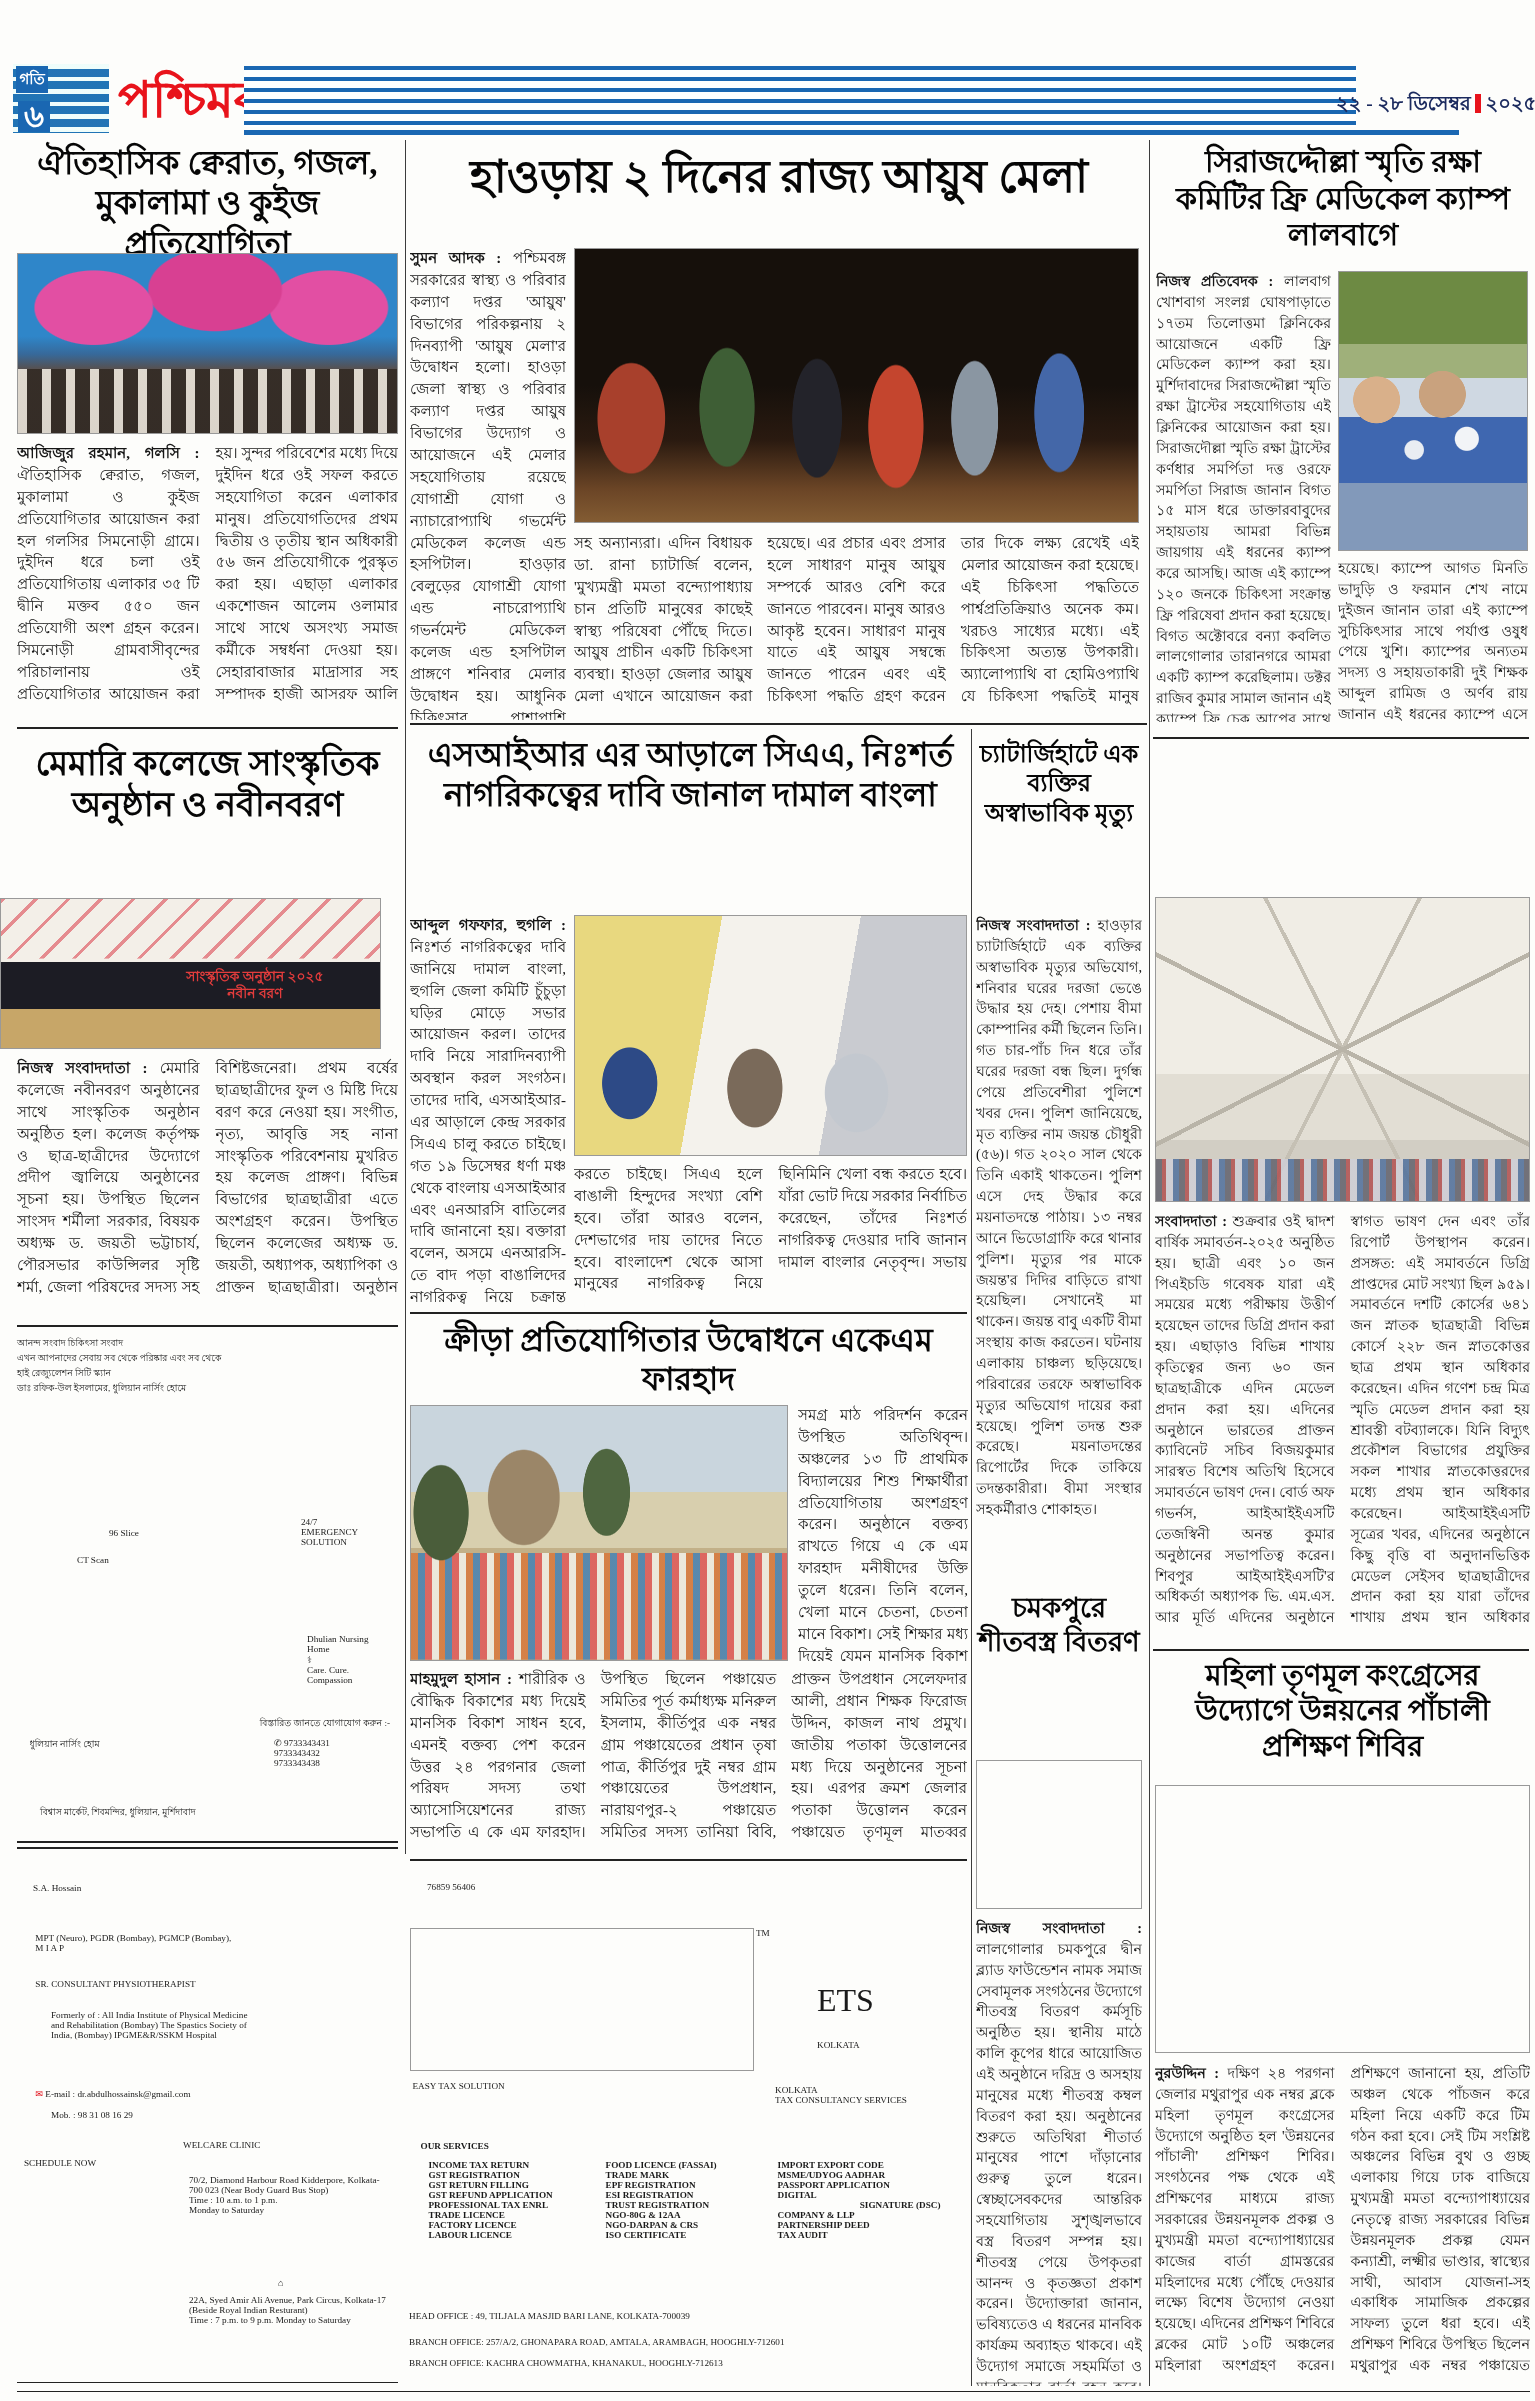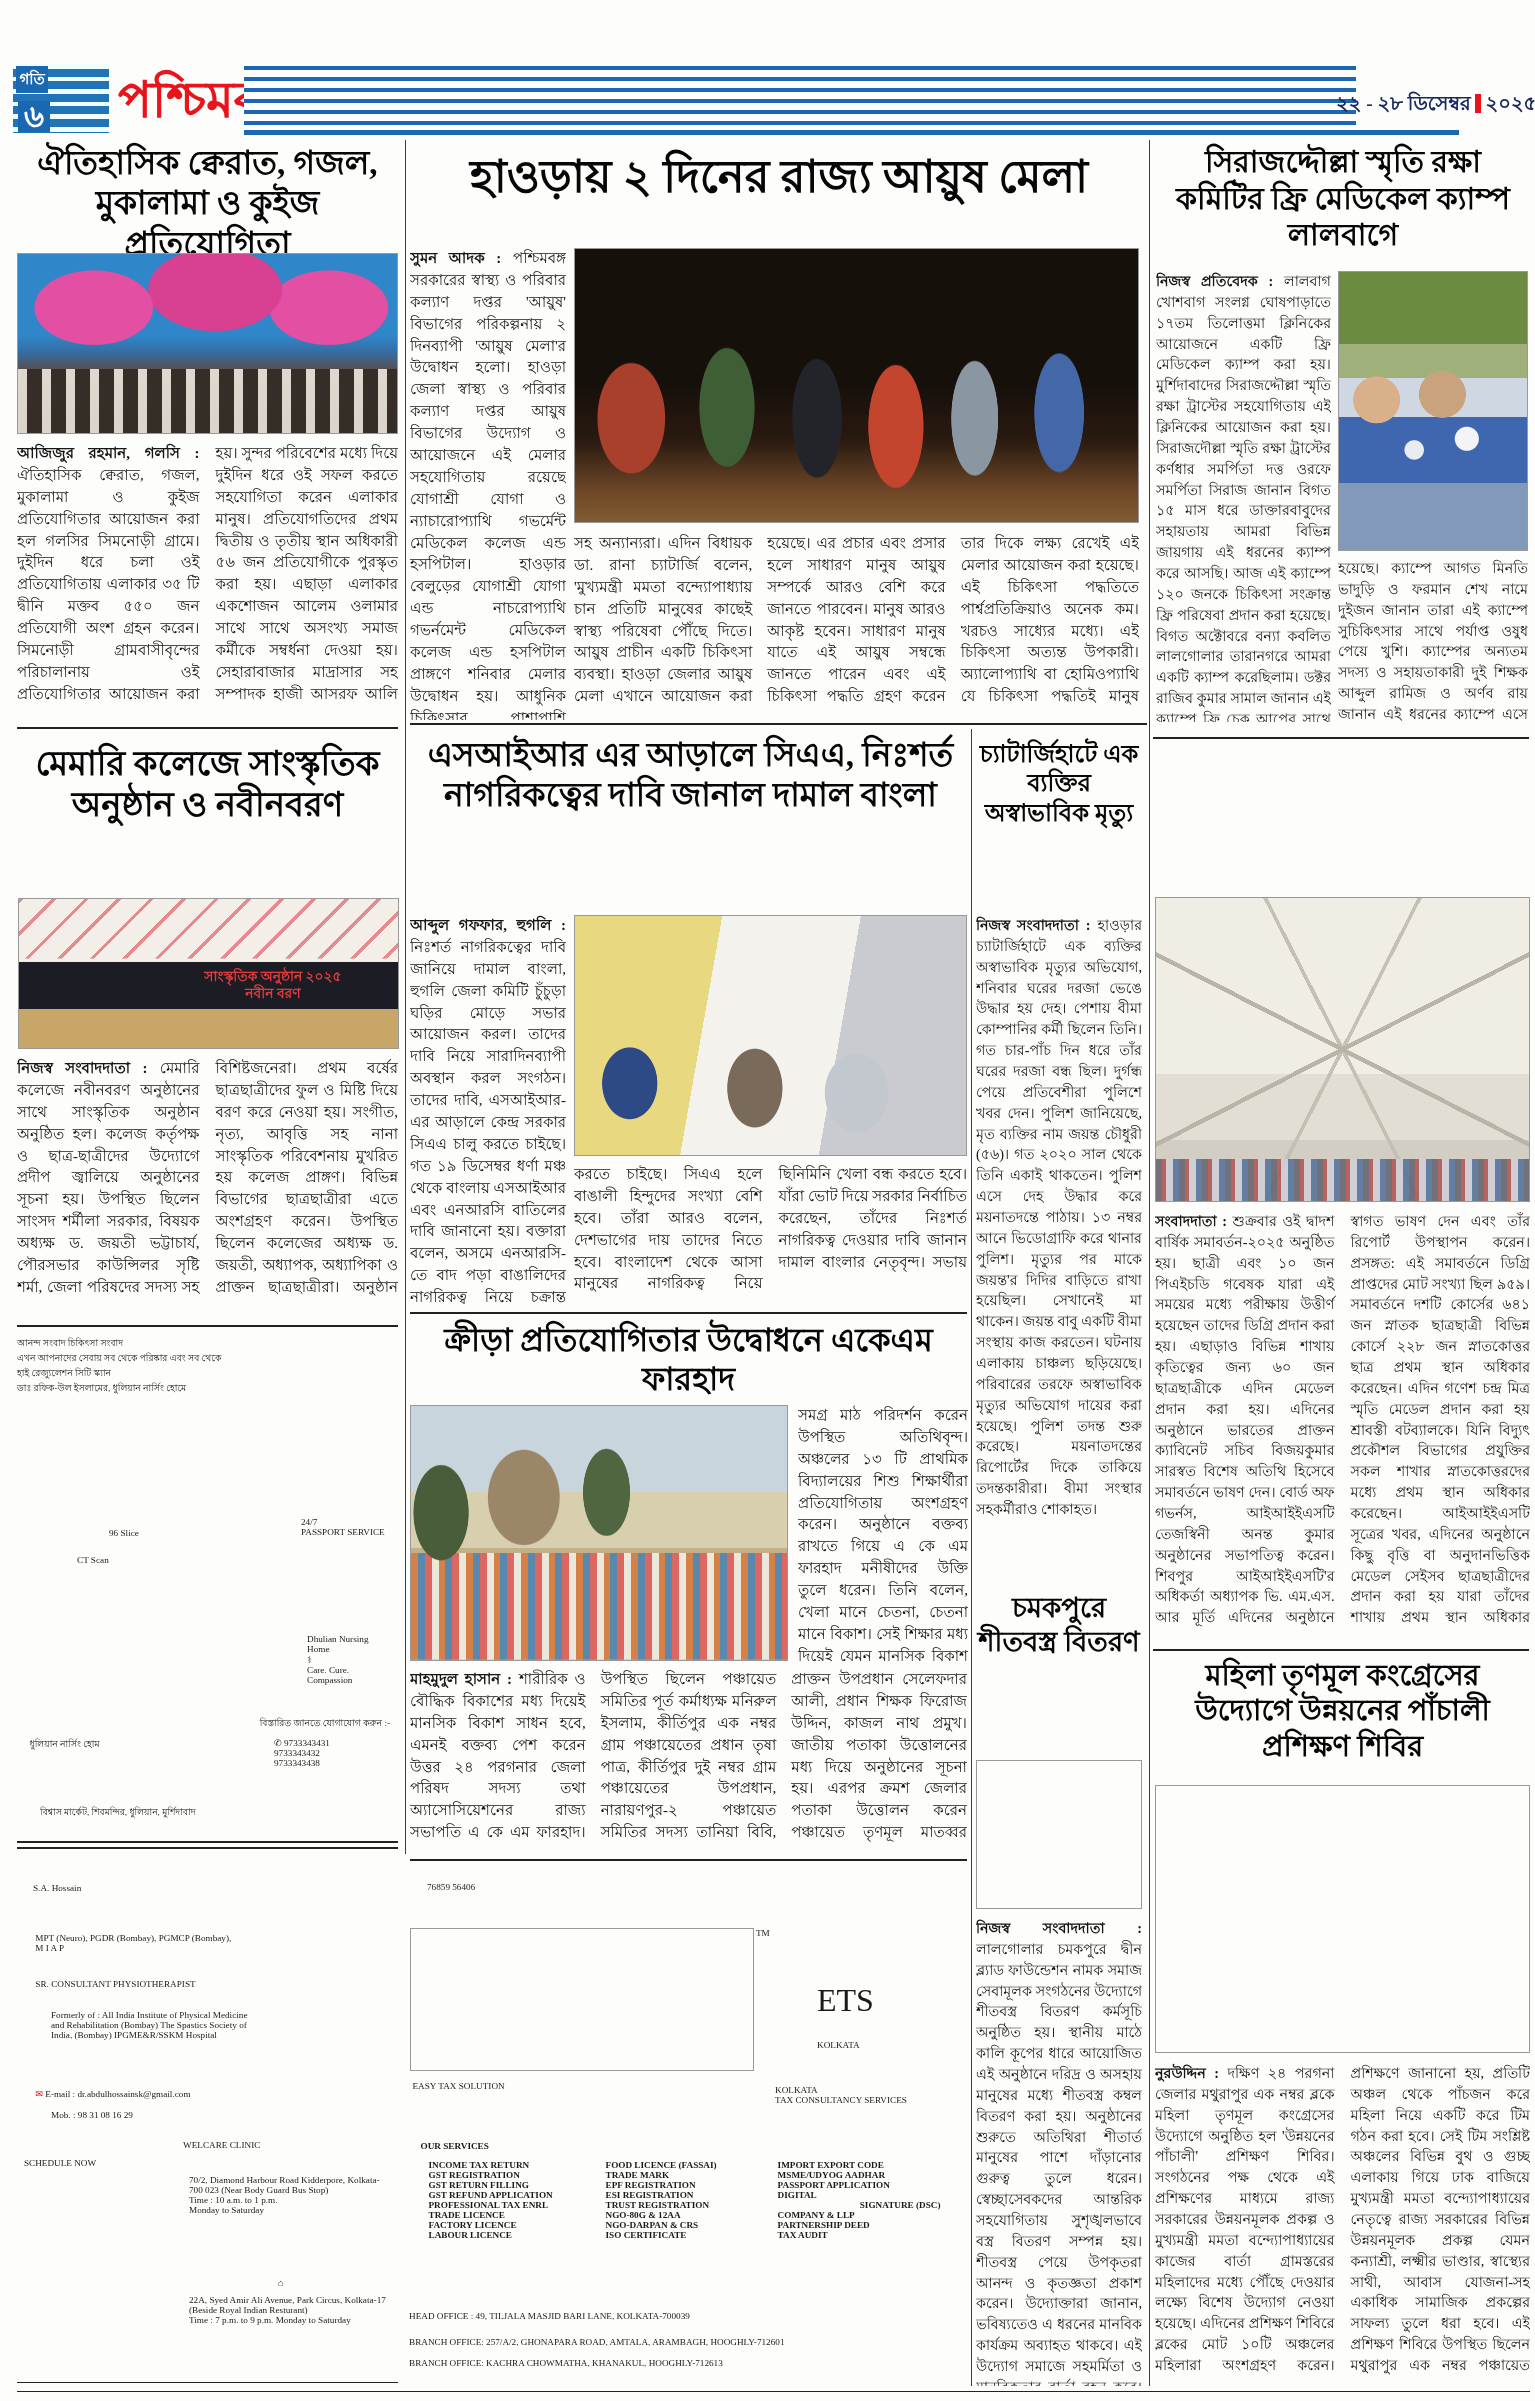--- a/index.html
+++ b/index.html
@@ -234,21 +234,21 @@
   <div class="abs hl" style="left:1158px; top:144px; width:370px; font-size:30px;">সিরাজদ্দৌল্লা স্মৃতি রক্ষা কমিটির ফ্রি মেডিকেল ক্যাম্প লালবাগে</div>
   <div class="abs bodytext" style="left:1156px; top:271px; width:175px; height:451px; font-size:14.3px;">
     <span class="byline">নিজস্ব প্রতিবেদক :</span>
     <span>লালবাগ খোশবাগ সংলগ্ন ঘোষপাড়াতে ১৭তম তিলোত্তমা ক্লিনিকের আয়োজনে একটি ফ্রি মেডিকেল ক্যাম্প করা হয়। মুর্শিদাবাদের সিরাজদ্দৌল্লা স্মৃতি রক্ষা ট্রাস্টের সহযোগিতায় এই ক্লিনিকের আয়োজন করা হয়। সিরাজদৌল্লা স্মৃতি রক্ষা ট্রাস্টের কর্ণধার সমর্পিতা দত্ত ওরফে সমর্পিতা সিরাজ জানান বিগত ১৫ মাস ধরে ডাক্তারবাবুদের সহায়তায় আমরা বিভিন্ন জায়গায় এই ধরনের ক্যাম্প করে আসছি। আজ এই ক্যাম্পে ১২০ জনকে চিকিৎসা সংক্রান্ত ফ্রি পরিষেবা প্রদান করা হয়েছে। বিগত অক্টোবরে বন্যা কবলিত লালগোলার তারানগরে আমরা একটি ক্যাম্প করেছিলাম। ডক্টর রাজিব কুমার সামাল জানান এই ক্যাম্পে ফ্রি চেক আপের সাথে পর্যাপ্ত ওষুধ দেওয়া পিএফটি টেস্ট, প্রেসার, সুগার, বোন ডেনসিটি টেস্ট সম্পূর্ণ বিনামূল্যে করা</span>
   </div>
   <div class="abs photo ph-a3" style="left:1338px; top:271px; width:190px; height:280px;"></div>
   <div class="abs bodytext" style="left:1338px; top:558px; width:190px; height:163px; font-size:14.3px;">হয়েছে। ক্যাম্পে আগত মিনতি ভাদুড়ি ও ফরমান শেখ নামে দুইজন জানান তারা এই ক্যাম্পে সুচিকিৎসার সাথে পর্যাপ্ত ওষুধ পেয়ে খুশি। ক্যাম্পের অন্যতম সদস্য ও সহায়তাকারী দুই শিক্ষক আব্দুল রামিজ ও অর্ণব রায় জানান এই ধরনের ক্যাম্পে এসে সকলকে সহযোগিতা ও সহায়তা করে মানুষের পাশে দাঁড়াতে পেরে নিজেদের ভালো লাগছে।</div>
   <div class="abs hrule" style="left:1153px; top:737px; width:376px;"></div>
 
   <div class="abs hl" style="left:17px; top:743px; width:381px; font-size:34px;">মেমারি কলেজে সাংস্কৃতিক অনুষ্ঠান ও নবীনবরণ</div>
-  <div class="abs photo ph-memari" style="left:18px; top:898px; width:381px; height:151px;">
+  <div class="abs photo ph-memari" style="left:0; top:898px; width:381px; height:151px;">
     <div class="memari-banner">
       <span>সাংস্কৃতিক অনুষ্ঠান ২০২৫</span><br>
       <span>নবীন বরণ</span>
     </div>
   </div>
   <div class="abs bodytext cols2" style="left:17px; top:1058px; width:381px; height:261px;">
     <span class="byline">নিজস্ব সংবাদদাতা :</span>
     <span>মেমারি কলেজে নবীনবরণ অনুষ্ঠানের সাথে সাংস্কৃতিক অনুষ্ঠান অনুষ্ঠিত হল। কলেজ কর্তৃপক্ষ ও ছাত্র-ছাত্রীদের উদ্যোগে প্রদীপ জ্বালিয়ে অনুষ্ঠানের সূচনা হয়। উপস্থিত ছিলেন সাংসদ শর্মীলা সরকার, বিষয়ক অধ্যক্ষ ড. জয়তী ভট্টাচার্য, পৌরসভার কাউন্সিলর সৃষ্টি শর্মা, জেলা পরিষদের সদস্য সহ বিশিষ্টজনেরা। প্রথম বর্ষের ছাত্রছাত্রীদের ফুল ও মিষ্টি দিয়ে বরণ করে নেওয়া হয়। সংগীত, নৃত্য, আবৃত্তি সহ নানা সাংস্কৃতিক পরিবেশনায় মুখরিত হয় কলেজ প্রাঙ্গণ। বিভিন্ন বিভাগের ছাত্রছাত্রীরা এতে অংশগ্রহণ করেন। উপস্থিত ছিলেন কলেজের অধ্যক্ষ ড. জয়তী, অধ্যাপক, অধ্যাপিকা ও প্রাক্তন ছাত্রছাত্রীরা। অনুষ্ঠান ঘিরে পড়ুয়াদের উৎসাহ ছিল চোখে পড়ার মতো।</span>
   </div>
   <div class="abs hrule" style="left:17px; top:1325px; width:381px; height:2.3px;"></div>
@@ -306,21 +306,21 @@
     <div class="ct-green">ডাঃ রফিক-উল ইসলামের, ধুলিয়ান নার্সিং হোমে</div>
     <div class="abs ct-ellipse" style="left:12.6px; top:182px; width:292px; height:189px;"></div>
     <div class="abs ct-96" style="left:92px; top:192px;">96 Slice</div>
     <div class="abs ct-scan" style="left:60px; top:219px;">CT Scan</div>
     <div class="abs ct-machine" style="left:60px; top:269px; width:201px; height:120px;">
       <div class="ct-bore"></div>
       <div class="ct-bed"></div>
     </div>
     <div class="abs" style="left:284px; top:181px; width:92px;">
       <div class="ct-247">24/7</div>
-      <div class="ct-emg">PASSPORT SERVICE</div>
+      <div class="ct-emg">EMERGENCY SOLUTION</div>
     </div>
     <div class="abs ct-logo" style="left:290px; top:298px; width:80px; height:80px;">
       <div class="t1">Dhulian Nursing Home</div>
       <div class="glyph">⚕</div>
       <div class="t2">Care. Cure. Compassion</div>
     </div>
     <div class="abs ct-contact" style="left:132px; top:380px; width:241px; text-align:right;">বিস্তারিত জানতে যোগাযোগ করুন :-</div>
     <div class="abs ct-name" style="left:12.6px; top:401px; width:247px;">ধুলিয়ান নার্সিং হোম</div>
     <div class="abs ct-flag" style="left:257px; top:401px; width:119px;">
       <div><span>✆</span> <span>9733343431</span></div>

